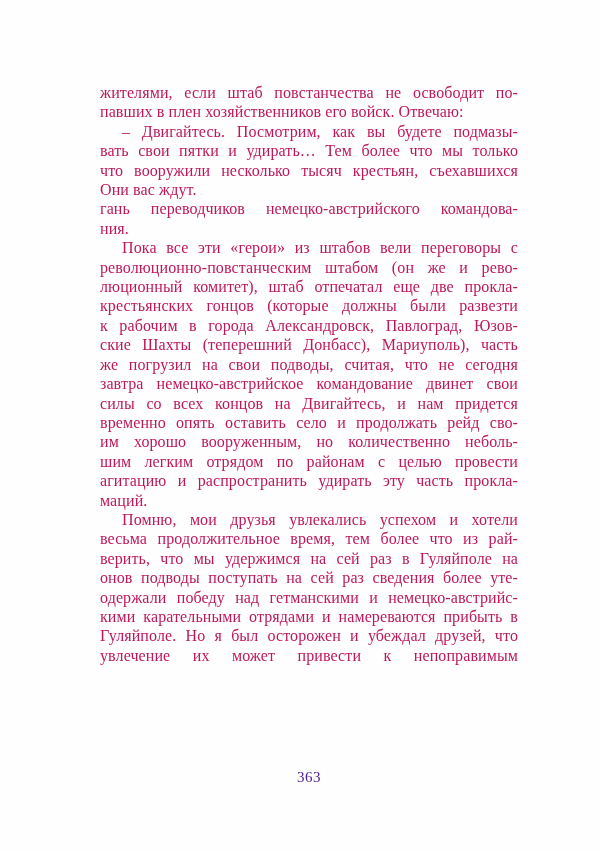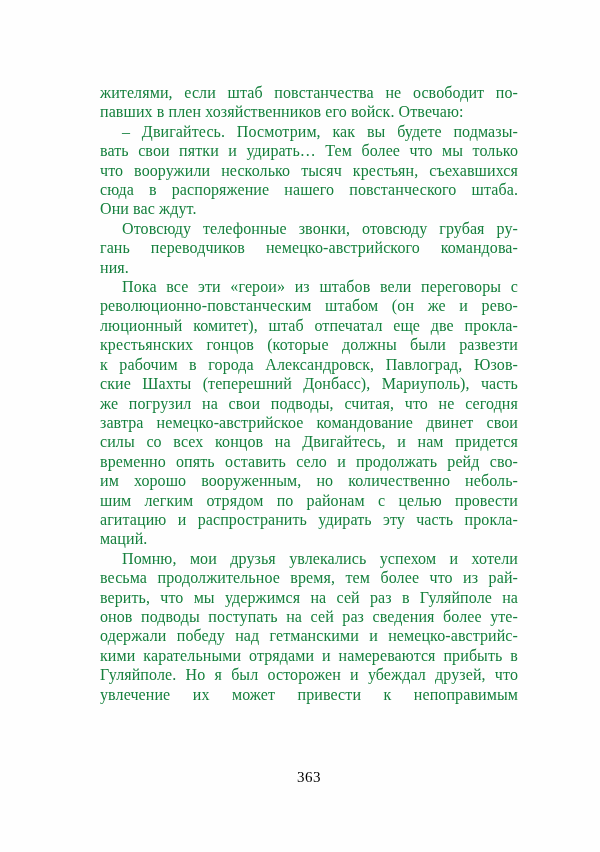--- a/index.html
+++ b/index.html
@@ -19,21 +19,21 @@
     left: 0; top: 0;
     width: 600px;
     height: 852px;
     background: #fefefe;
   }
   .text-block {
     position: absolute;
     left: 100px;
     top: 83px;
     width: 418px;
-    color: #15803d;
+    color: #be185d;
     font-size: 16px;
     line-height: 19.4px;
     letter-spacing: 0.1px;
   }
   .para {
     margin: 0;
     padding: 0;
   }
   .line {
     text-align: justify;
@@ -45,43 +45,41 @@
   }
   .line.last {
     text-align-last: left;
   }
   .page-number {
     position: absolute;
     left: 100px;
     top: 769px;
     width: 418px;
     text-align: center;
-    color: #000000;
+    color: #4c1d95;
     font-size: 15px;
     letter-spacing: 0.5px;
   }
 </style>
 </head>
 <body>
 
 <div class="page">
   <div class="text-block" id="text-block">
       <div class="para">
         <div class="line">жителями, если штаб повстанчества не освободит по-</div>
         <div class="line last">павших в плен хозяйственников его войск. Отвечаю:</div>
       </div>
       <div class="para">
         <div class="line indent">– Двигайтесь. Посмотрим, как вы будете подмазы-</div>
         <div class="line">вать свои пятки и удирать… Тем более что мы только</div>
         <div class="line">что вооружили несколько тысяч крестьян, съехавшихся</div>
-        <div class="line">сюда в распоряжение нашего повстанческого штаба.</div>
         <div class="line last">Они вас ждут.</div>
       </div>
       <div class="para">
-        <div class="line indent">Отовсюду телефонные звонки, отовсюду грубая ру-</div>
         <div class="line">гань переводчиков немецко-австрийского командова-</div>
         <div class="line last">ния.</div>
       </div>
       <div class="para">
         <div class="line indent">Пока все эти «герои» из штабов вели переговоры с</div>
         <div class="line">революционно-повстанческим штабом (он же и рево-</div>
         <div class="line">люционный комитет), штаб отпечатал еще две прокла-</div>
         <div class="line">крестьянских гонцов (которые должны были развезти</div>
         <div class="line">к рабочим в города Александровск, Павлоград, Юзов-</div>
         <div class="line">ские Шахты (теперешний Донбасс), Мариуполь), часть</div>

